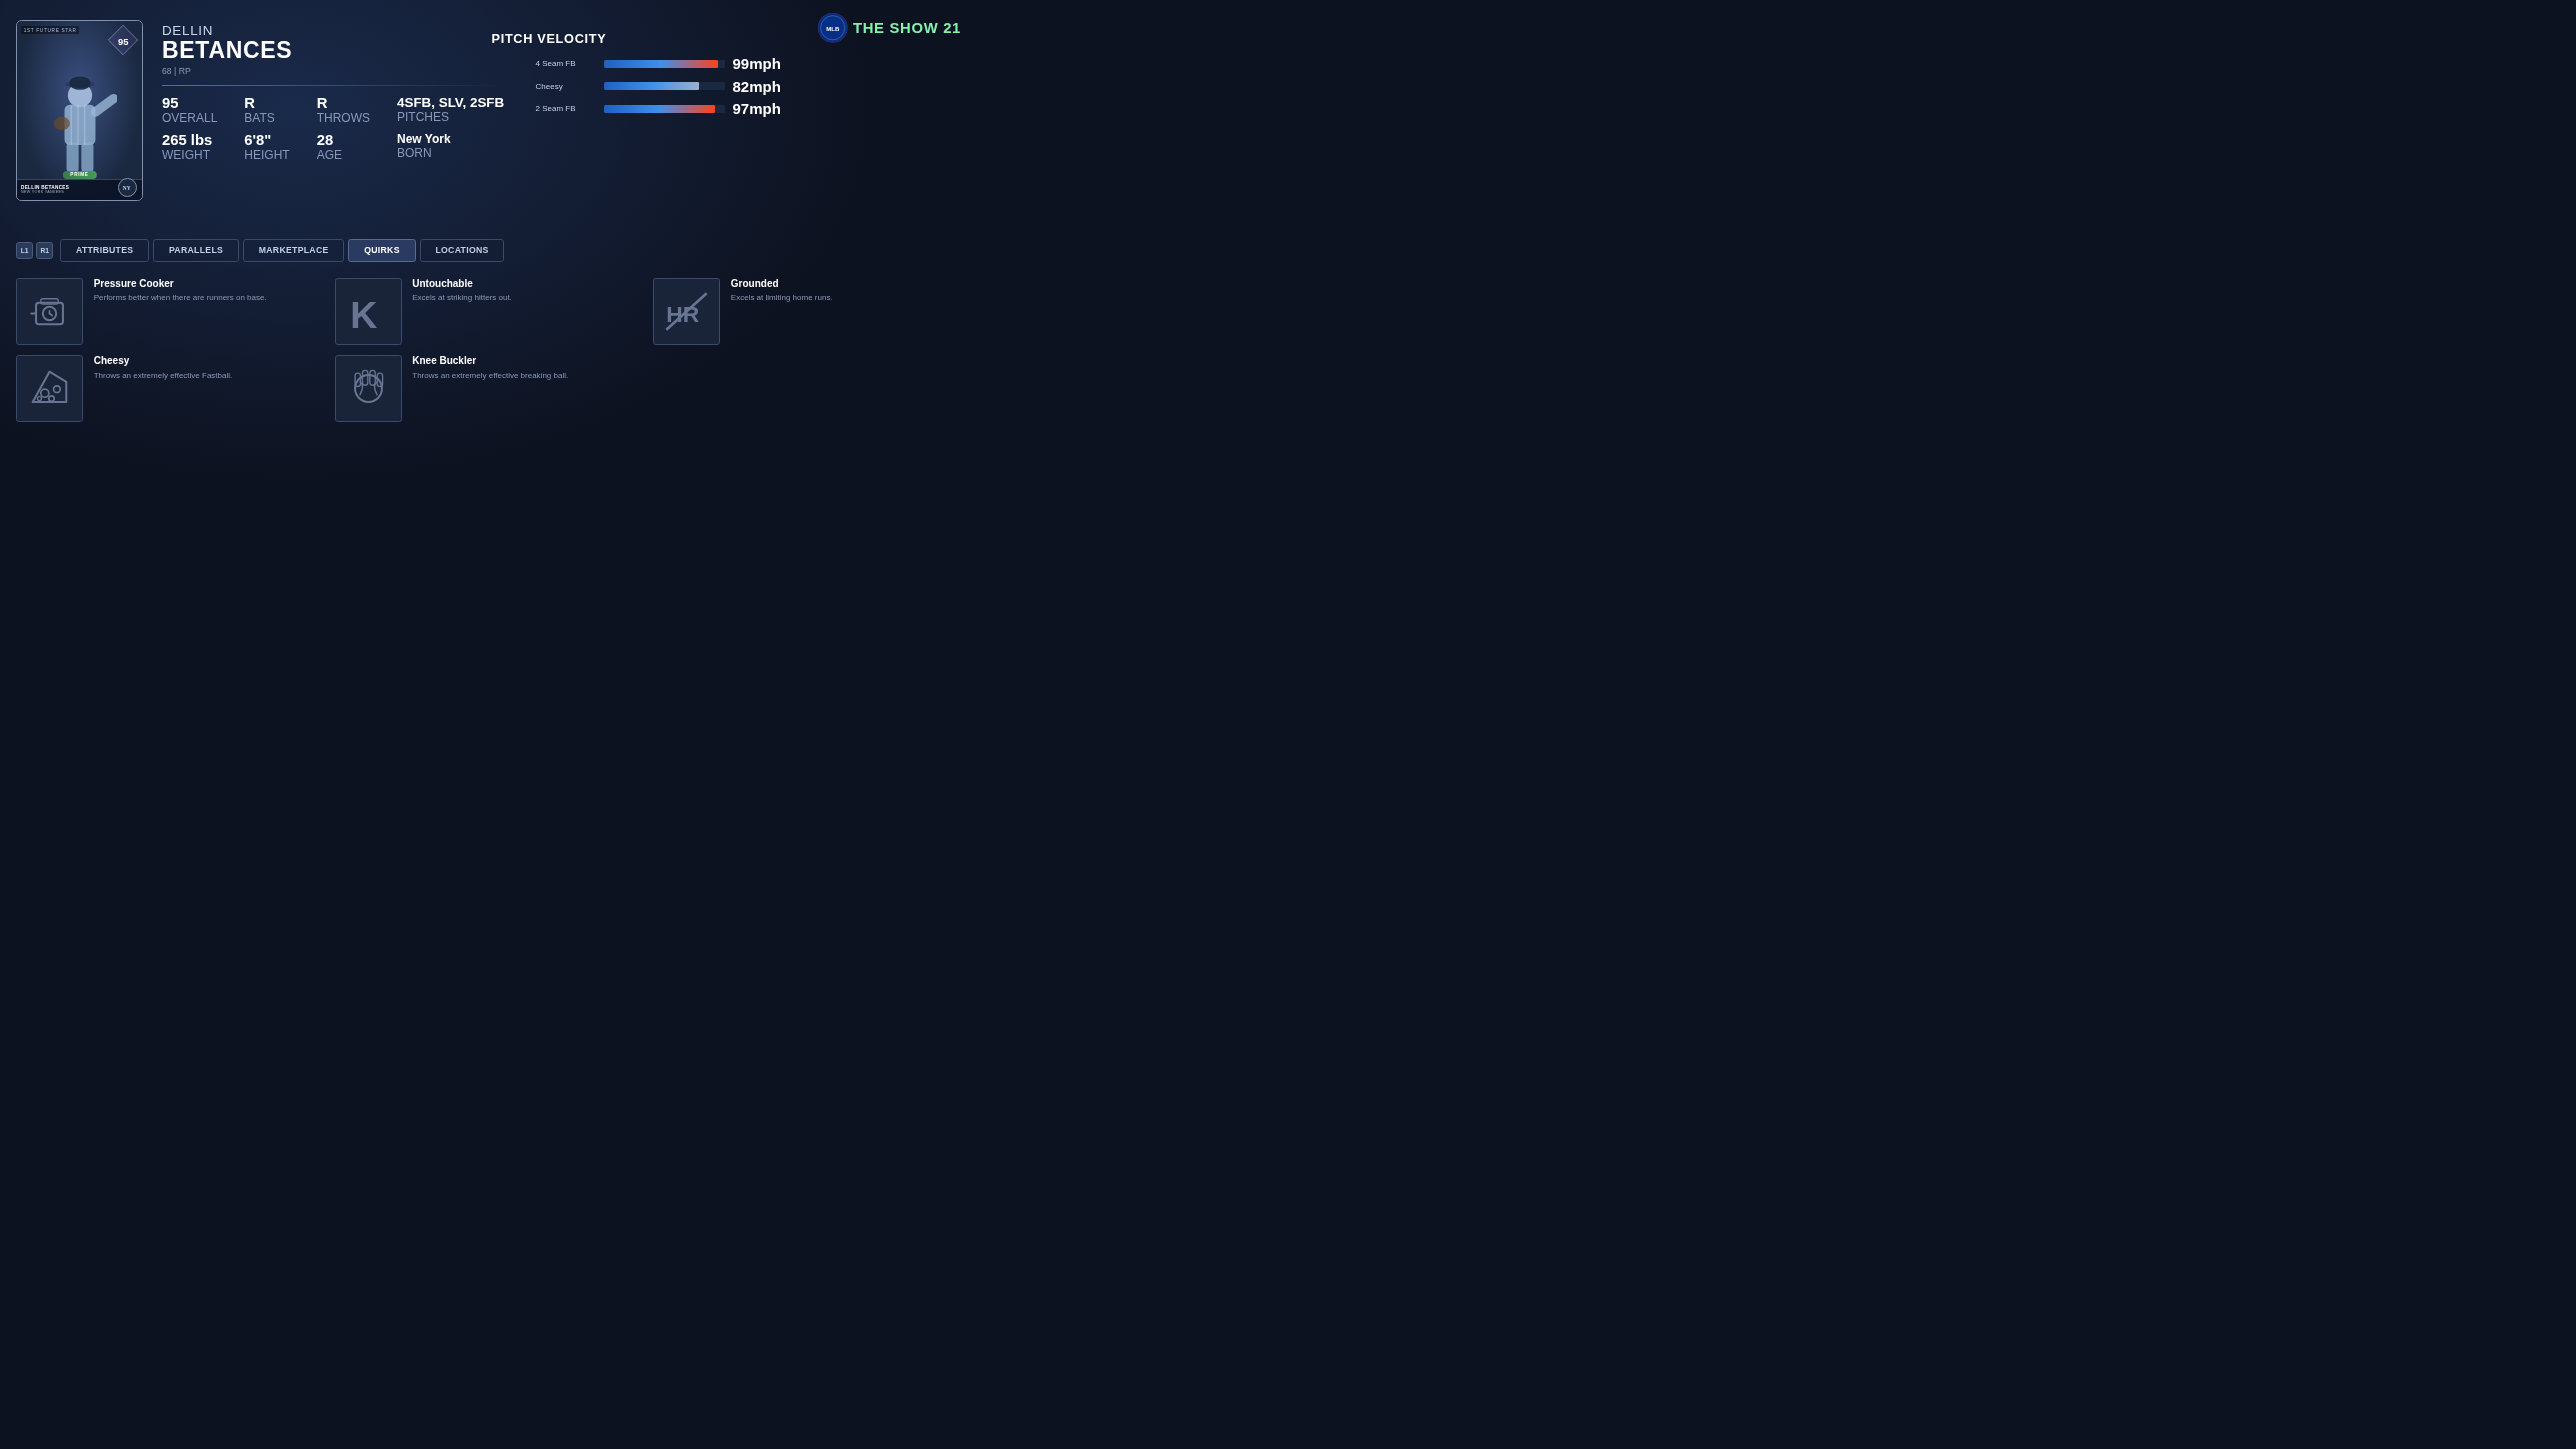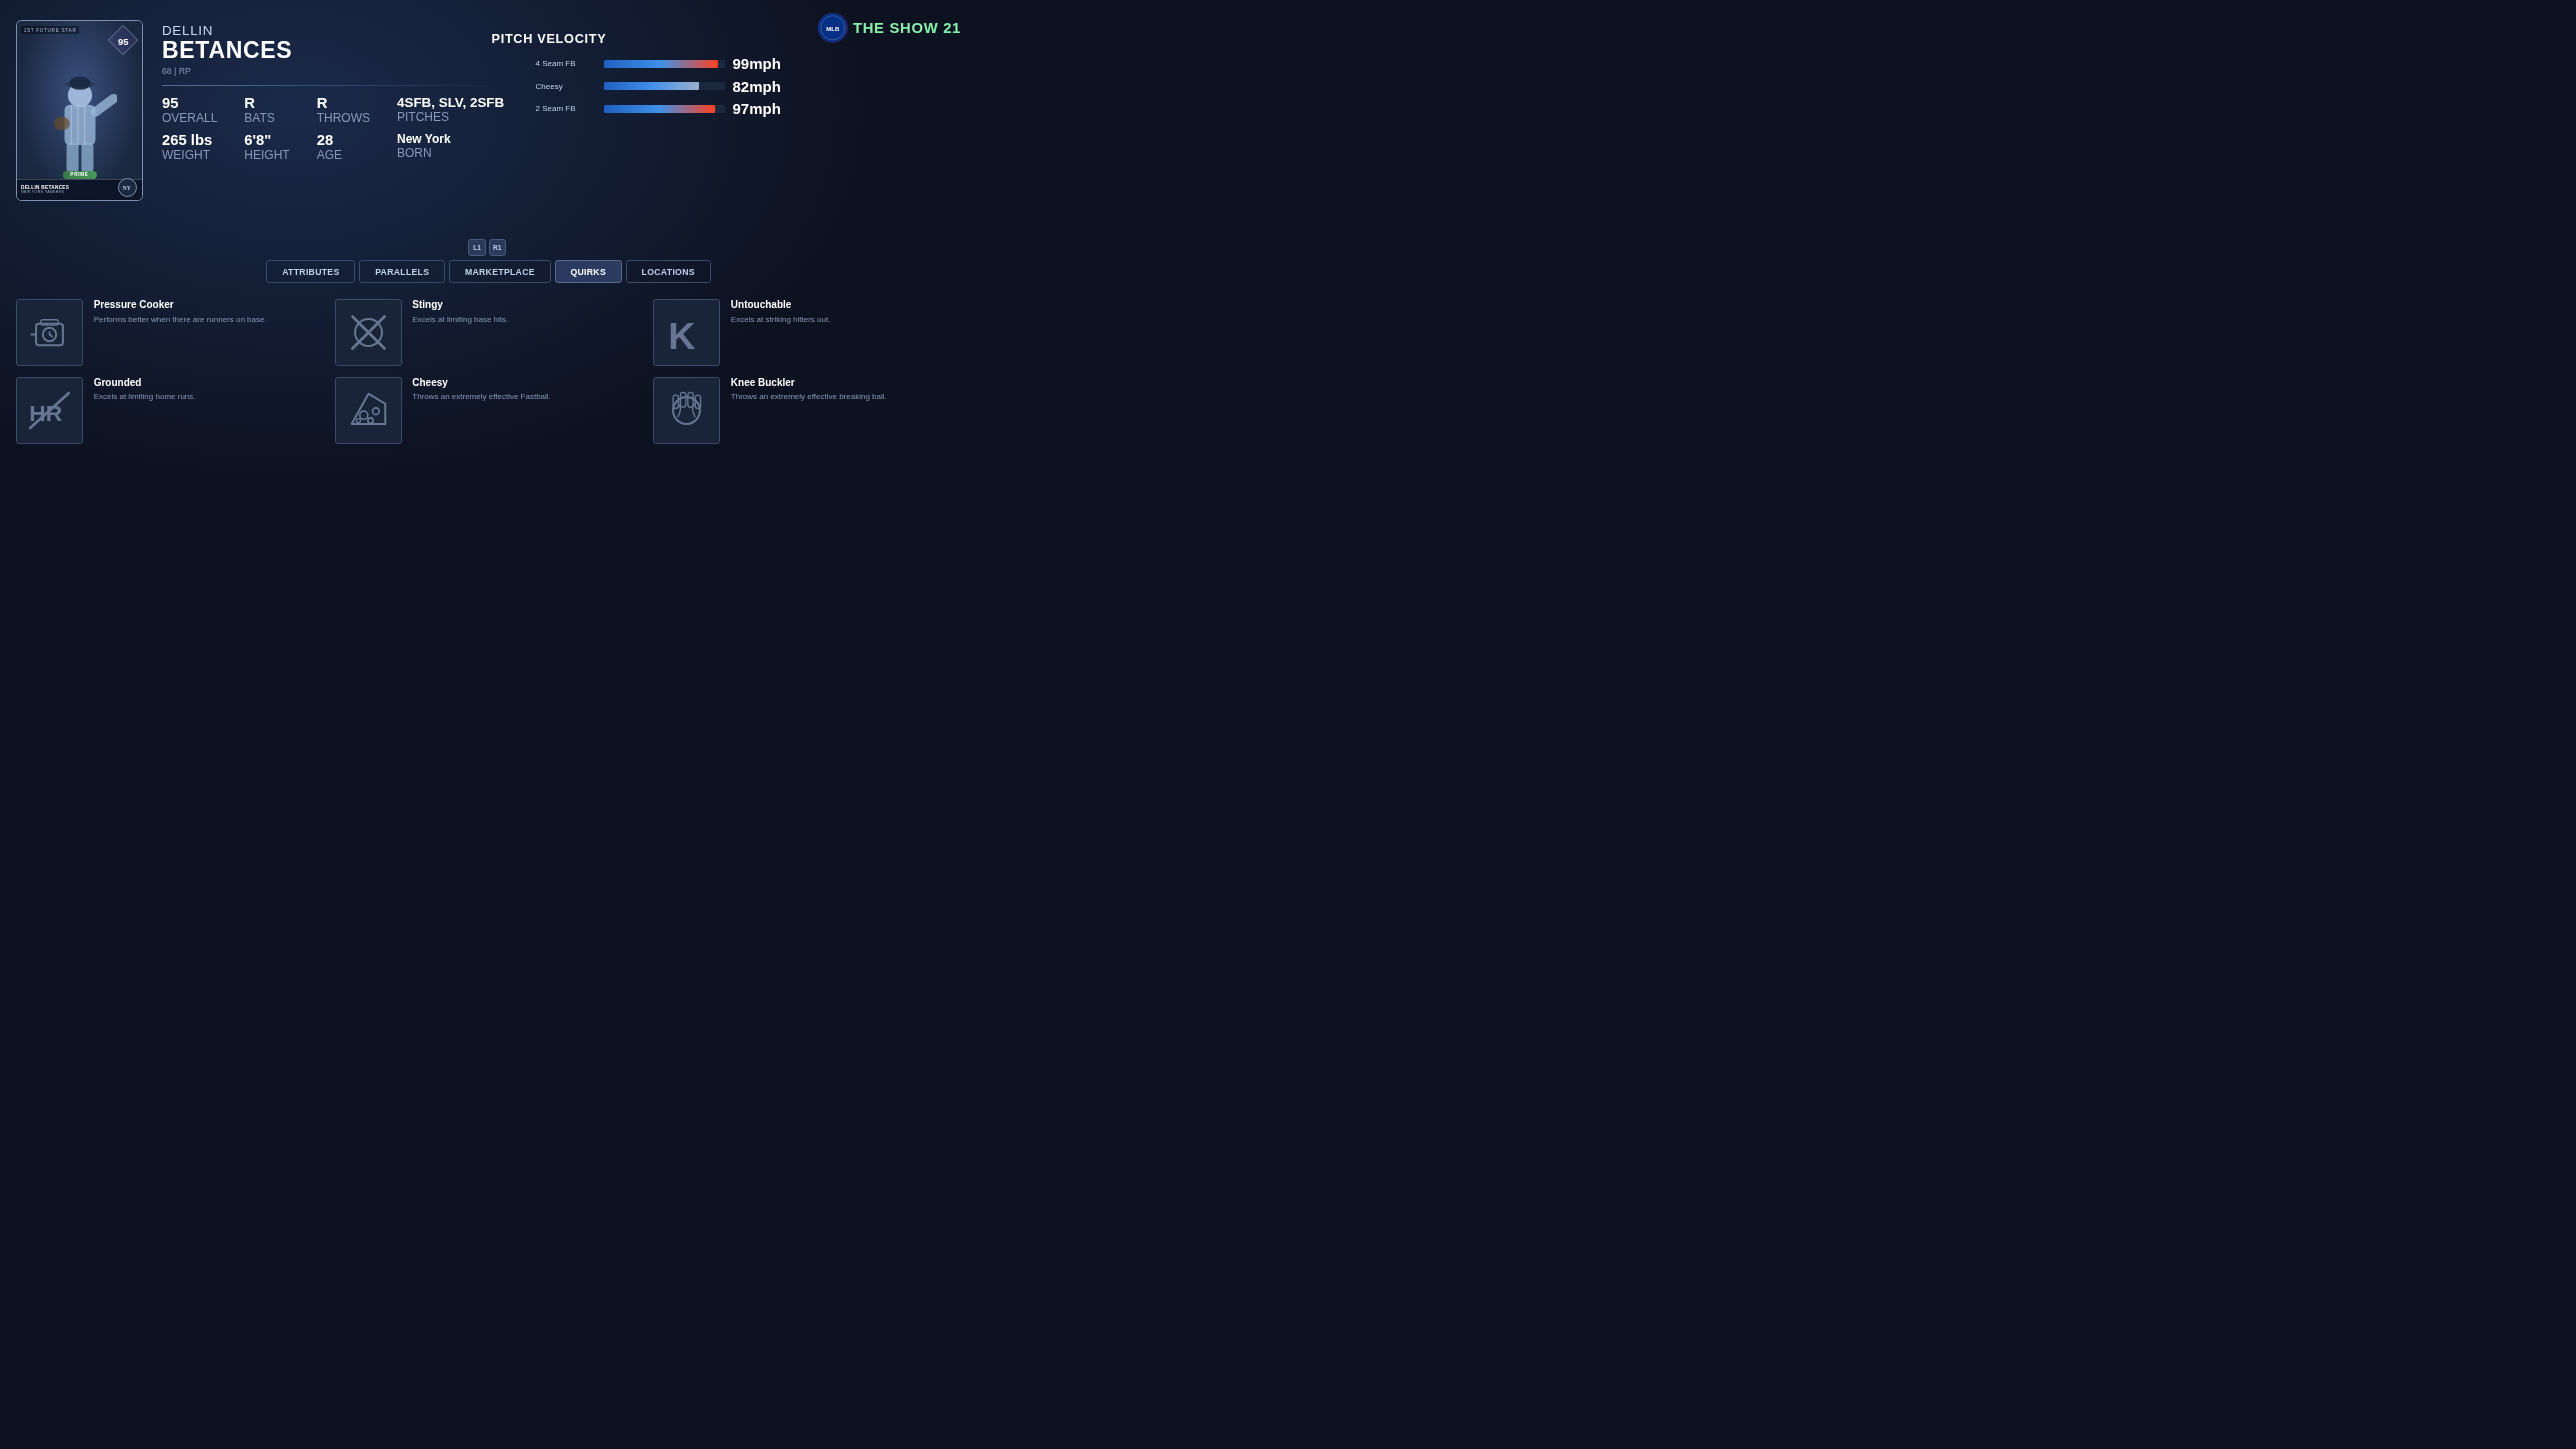--- a/index.html
+++ b/index.html
@@ -284,21 +284,20 @@
       top: 239px;
       left: 16px;
       right: 16px;
     }
 
     .tabs-row {
       display: flex;
       align-items: center;
       gap: 4px;
       margin-bottom: 16px;
-      flex-direction: column;
     }
 
     .tab-button-group {
       display: flex;
       align-items: center;
       gap: 2.7px;
       margin-right: 2.7px;
     }
 
     .controller-btn {
@@ -557,35 +556,20 @@
     </svg>
       </div>
       <div class="quirk-text">
         <div class="quirk-name">Pressure Cooker</div>
         <div class="quirk-desc">Performs better when there are runners on base.</div>
       </div>
     </div>
         <div class="quirk-item">
       <div class="quirk-icon">
         <svg viewBox="0 0 70 70" fill="none" xmlns="http://www.w3.org/2000/svg">
-      <line x1="10" y1="60" x2="60" y2="10" stroke="#8898b8" stroke-width="4"></line>
-      <line x1="10" y1="10" x2="60" y2="60" stroke="#8898b8" stroke-width="4"></line>
-      <line x1="10" y1="60" x2="60" y2="10" stroke="#8898b8" stroke-width="3" stroke-dasharray="4 3"></line>
-      <circle cx="35" cy="35" r="20" stroke="#8898b8" stroke-width="3" fill="none"></circle>
-      <line x1="20" y1="20" x2="50" y2="50" stroke="#8898b8" stroke-width="3"></line>
-    </svg>
-      </div>
-      <div class="quirk-text">
-        <div class="quirk-name">Stingy</div>
-        <div class="quirk-desc">Excels at limiting base hits.</div>
-      </div>
-    </div>
-        <div class="quirk-item">
-      <div class="quirk-icon">
-        <svg viewBox="0 0 70 70" fill="none" xmlns="http://www.w3.org/2000/svg">
 
       <text x="8" y="60" font-size="56" font-weight="900" fill="#8898b8" font-family="Arial">K</text>
     </svg>
       </div>
       <div class="quirk-text">
         <div class="quirk-name">Untouchable</div>
         <div class="quirk-desc">Excels at striking hitters out.</div>
       </div>
     </div>
         <div class="quirk-item">

